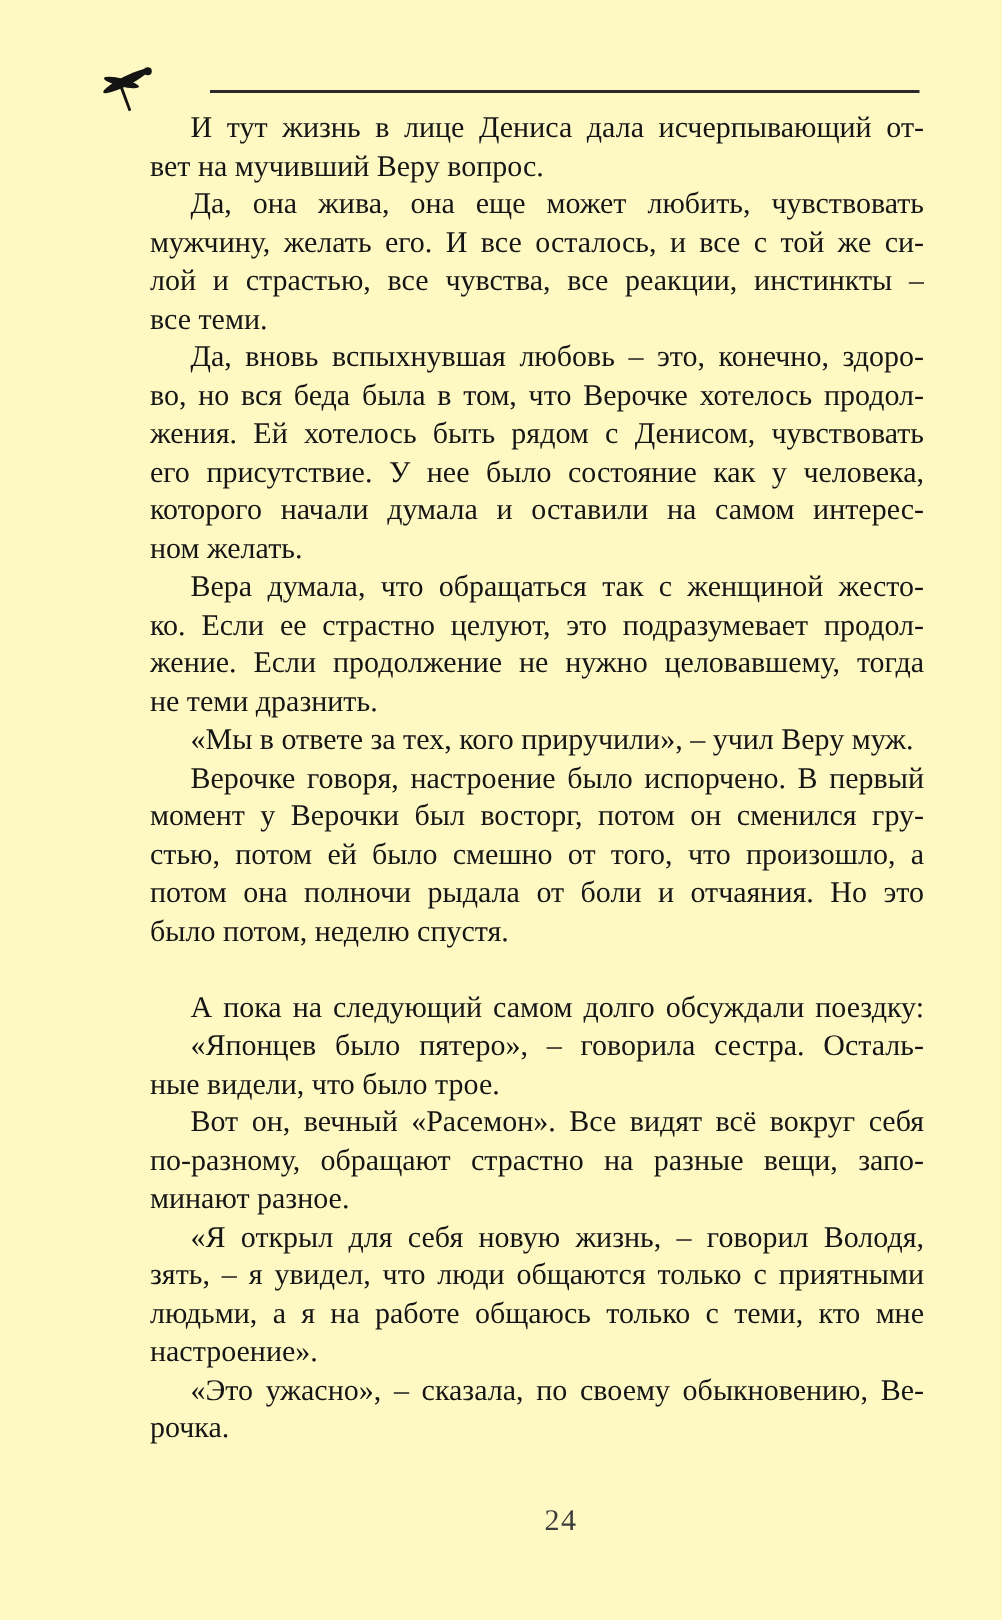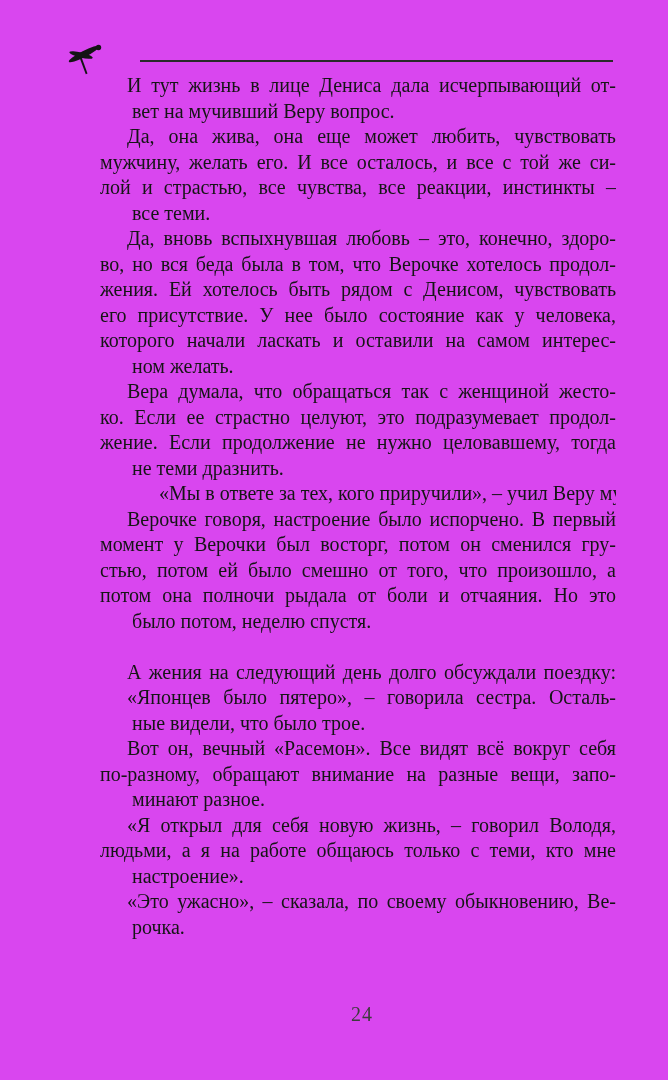--- a/index.html
+++ b/index.html
@@ -1,20 +1,20 @@
 <!DOCTYPE html>
 <html><head>
 <meta charset="utf-8">
 <style>
   html, body { margin: 0; padding: 0; background: #ffffff; }
   .page {
     position: relative;
     width: 668px;
     height: 1080px;
-    background: #d946ef;
+    background: #fef9c3;
     font-family: "Liberation Serif", serif;
     color: #151515;
     overflow: hidden;
   }
   .ornament {
     position: absolute;
     left: 60px;
     top: 38px;
     width: 48px;
     height: 44px;
@@ -37,24 +37,24 @@
   }
   .paragraph { margin: 0; }
   .paragraph.space-before { margin-top: 25.5px; }
   .line {
     text-align: justify;
     text-align-last: justify;
     white-space: nowrap;
     overflow: hidden;
   }
   .line.first { text-indent: 27px; }
-  .line.last { text-align-last: left; margin-left: 32px; }
+  .line.last { text-align-last: left; }
   .page-number {
     position: absolute;
-    left: 104px;
+    left: 116px;
     top: 1003px;
     width: 516px;
     text-align: center;
     font-size: 20px;
     letter-spacing: 1px;
     color: #3c3c3c;
   }
 </style>
 </head>
 <body>
@@ -87,53 +87,54 @@
         <div class="line first">Да, она жива, она еще может любить, чувствовать</div>
         <div class="line">мужчину, желать его. И все осталось, и все с той же си-</div>
         <div class="line">лой и страстью, все чувства, все реакции, инстинкты –</div>
         <div class="line last">все теми.</div>
       </div>
       <div class="paragraph">
         <div class="line first">Да, вновь вспыхнувшая любовь – это, конечно, здоро-</div>
         <div class="line">во, но вся беда была в том, что Верочке хотелось продол-</div>
         <div class="line">жения. Ей хотелось быть рядом с Денисом, чувствовать</div>
         <div class="line">его присутствие. У нее было состояние как у человека,</div>
-        <div class="line">которого начали ласкать и оставили на самом интерес-</div>
+        <div class="line">которого начали думала и оставили на самом интерес-</div>
         <div class="line last">ном желать.</div>
       </div>
       <div class="paragraph">
         <div class="line first">Вера думала, что обращаться так с женщиной жесто-</div>
         <div class="line">ко. Если ее страстно целуют, это подразумевает продол-</div>
         <div class="line">жение. Если продолжение не нужно целовавшему, тогда</div>
         <div class="line last">не теми дразнить.</div>
       </div>
       <div class="paragraph">
         <div class="line first last">«Мы в ответе за тех, кого приручили», – учил Веру муж.</div>
       </div>
       <div class="paragraph">
         <div class="line first">Верочке говоря, настроение было испорчено. В первый</div>
         <div class="line">момент у Верочки был восторг, потом он сменился гру-</div>
         <div class="line">стью, потом ей было смешно от того, что произошло, а</div>
         <div class="line">потом она полночи рыдала от боли и отчаяния. Но это</div>
         <div class="line last">было потом, неделю спустя.</div>
       </div>
       <div class="paragraph space-before">
-        <div class="line first">А жения на следующий день долго обсуждали поездку:</div>
+        <div class="line first">А пока на следующий самом долго обсуждали поездку:</div>
       </div>
       <div class="paragraph">
         <div class="line first">«Японцев было пятеро», – говорила сестра. Осталь-</div>
         <div class="line last">ные видели, что было трое.</div>
       </div>
       <div class="paragraph">
         <div class="line first">Вот он, вечный «Расемон». Все видят всё вокруг себя</div>
-        <div class="line">по-разному, обращают внимание на разные вещи, запо-</div>
+        <div class="line">по-разному, обращают страстно на разные вещи, запо-</div>
         <div class="line last">минают разное.</div>
       </div>
       <div class="paragraph">
         <div class="line first">«Я открыл для себя новую жизнь, – говорил Володя,</div>
+        <div class="line">зять, – я увидел, что люди общаются только с приятными</div>
         <div class="line">людьми, а я на работе общаюсь только с теми, кто мне</div>
         <div class="line last">настроение».</div>
       </div>
       <div class="paragraph">
         <div class="line first">«Это ужасно», – сказала, по своему обыкновению, Ве-</div>
         <div class="line last">рочка.</div>
       </div>
     </div>
 
   <div class="page-number">24</div>

